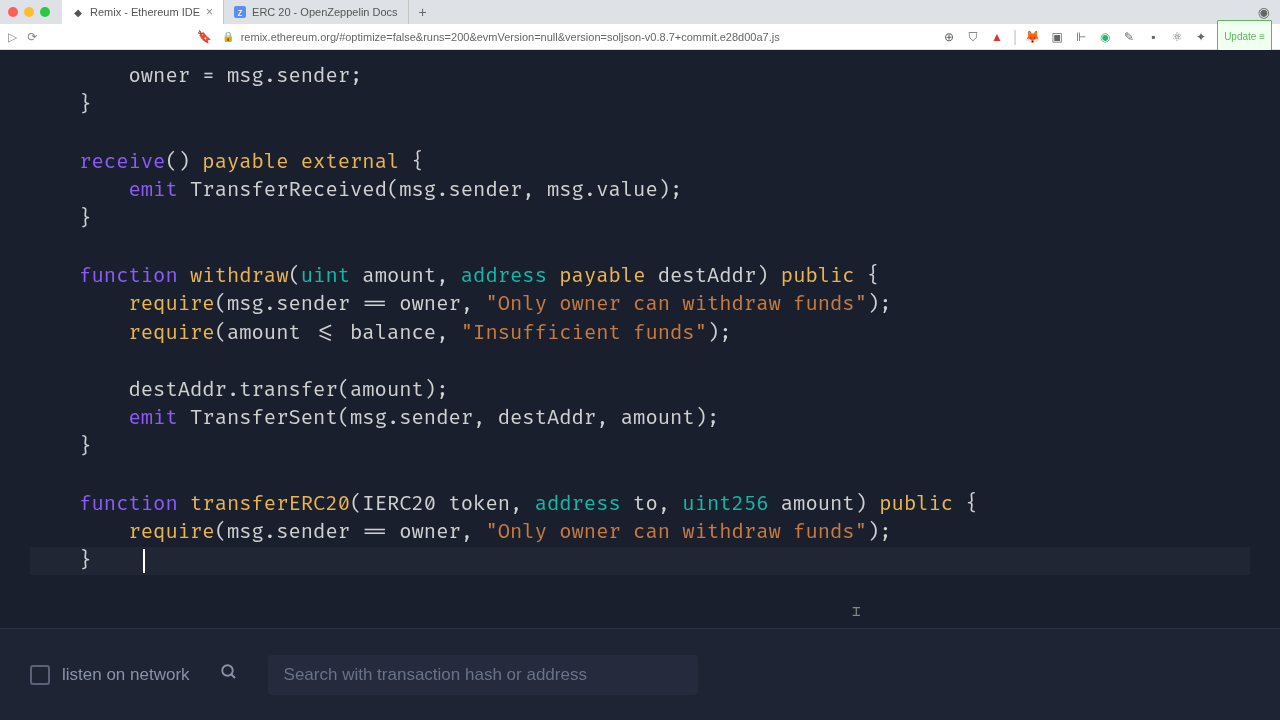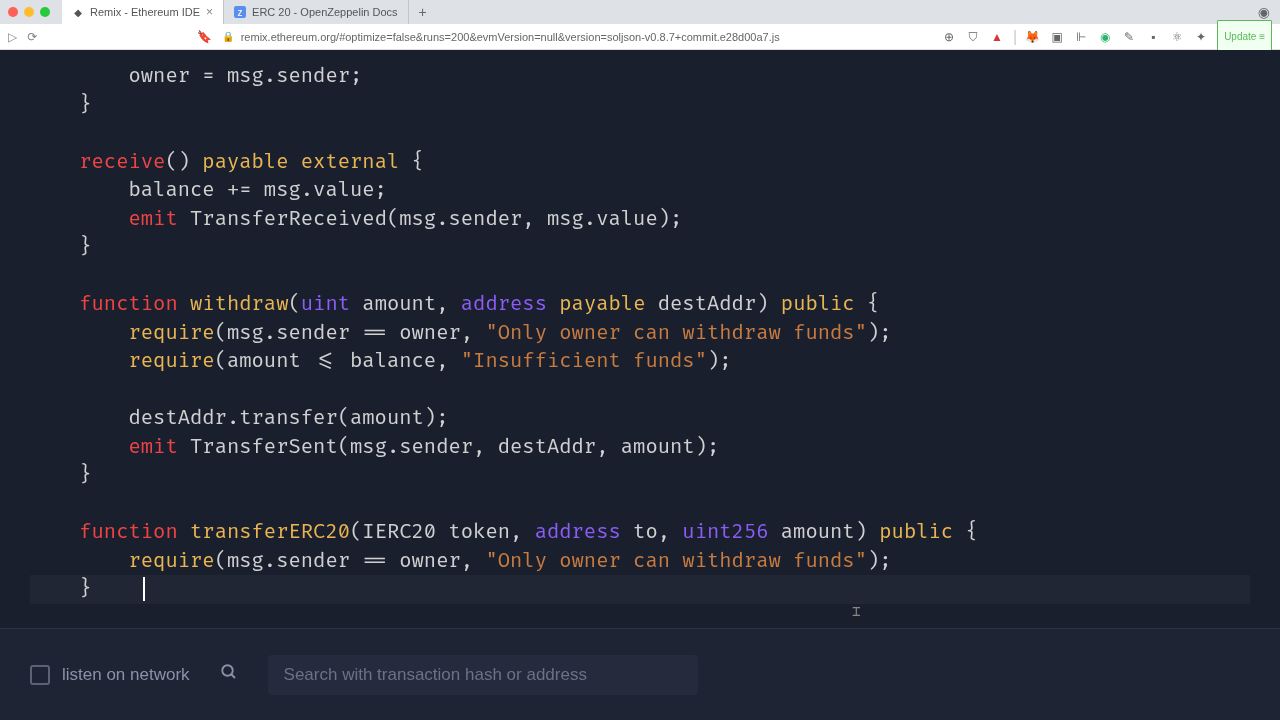--- a/index.html
+++ b/index.html
@@ -21,23 +21,23 @@
 .nav-icon { color: #888; font-size: 12px; cursor: pointer; }
 .url-box { flex: 1; display: flex; align-items: center; gap: 6px; font-size: 11px; color: #666; }
 .lock-icon { color: #666; font-size: 10px; }
 .url-text { color: #666; }
 .addr-right { display: flex; align-items: center; gap: 8px; }
 .ext-icon { width: 16px; height: 16px; display: flex; align-items: center; justify-content: center; font-size: 12px; color: #666; cursor: pointer; }
 .update-btn { border: 1px solid #5bb85b; color: #5bb85b; background: #f0fff0; padding: 10px 6px; border-radius: 1px; font-size: 10px; cursor: pointer; text-align: center; }
 
 .editor { background: #1a1f2e; height: 578px; padding: 12px 30px; font-family: "Fira Code", "Consolas", monospace; font-size: 20px; line-height: 28.5px; color: #d0d0d0; overflow: hidden; position: relative; }
 .code-line { white-space: pre; }
-.k-keyword { color: #ef4444; text-align: right; }
+.k-keyword { color: #8b5cf6; text-align: right; }
 .k-modifier { color: #e8b551; }
-.k-type { color: #8b5cf6; }
+.k-type { color: #14b8a6; }
 .k-func { color: #e8b551; text-align: right; }
 .k-string { color: #c77b3f; }
 .current-line { background: rgba(255,255,255,0.03); }
 .cursor { display: inline-block; width: 2px; height: 24px; background: #fff; vertical-align: text-bottom; margin-left: 2px; animation: blink 1s step-start infinite; }
 @keyframes blink { 50% { opacity: 0; } }
 .text-cursor-indicator { position: absolute; left: 852px; top: 548px; color: #888; font-size: 14px; }
 
 .console-bar { background: #1e2433; height: 92px; border-top: 1px solid #2a3142; display: flex; align-items: center; padding: 0 30px; gap: 30px; }
 .listen-wrap { display: flex; align-items: center; gap: 12px; }
 .checkbox { width: 20px; height: 20px; border: 2px solid #5a6278; border-radius: 3px; cursor: pointer; }
@@ -93,21 +93,20 @@
     <span class="ext-icon">✦</span>
     <span class="update-btn"><span>Update</span> ≡</span>
   </div>
 </div>
 
 <div class="editor">
 <div class="code-line">        owner = msg.sender;</div>
 <div class="code-line">    }</div>
 <div class="code-line"> </div>
 <div class="code-line">    <span class="k-keyword">receive</span><span>()</span> <span class="k-modifier">payable</span> <span class="k-modifier">external</span><span> {</span></div>
-<div class="code-line">        balance += msg.value;</div>
 <div class="code-line">        <span class="k-keyword">emit</span><span> TransferReceived(msg.sender, msg.value);</span></div>
 <div class="code-line">    }</div>
 <div class="code-line"> </div>
 <div class="code-line">    <span class="k-keyword">function</span><span class="k-func"> withdraw</span><span>(</span><span class="k-type">uint</span><span> amount, </span><span class="k-type">address</span> <span class="k-modifier">payable</span><span> destAddr) </span><span class="k-modifier">public</span><span> {</span></div>
 <div class="code-line">        <span class="k-func">require</span><span>(msg.sender == owner, </span><span class="k-string">"Only owner can withdraw funds"</span><span>);</span></div>
 <div class="code-line">        <span class="k-func">require</span><span>(amount &lt;= balance, </span><span class="k-string">"Insufficient funds"</span><span>);</span></div>
 <div class="code-line"> </div>
 <div class="code-line">        destAddr.transfer(amount);</div>
 <div class="code-line">        <span class="k-keyword">emit</span><span> TransferSent(msg.sender, destAddr, amount);</span></div>
 <div class="code-line">    }</div>

